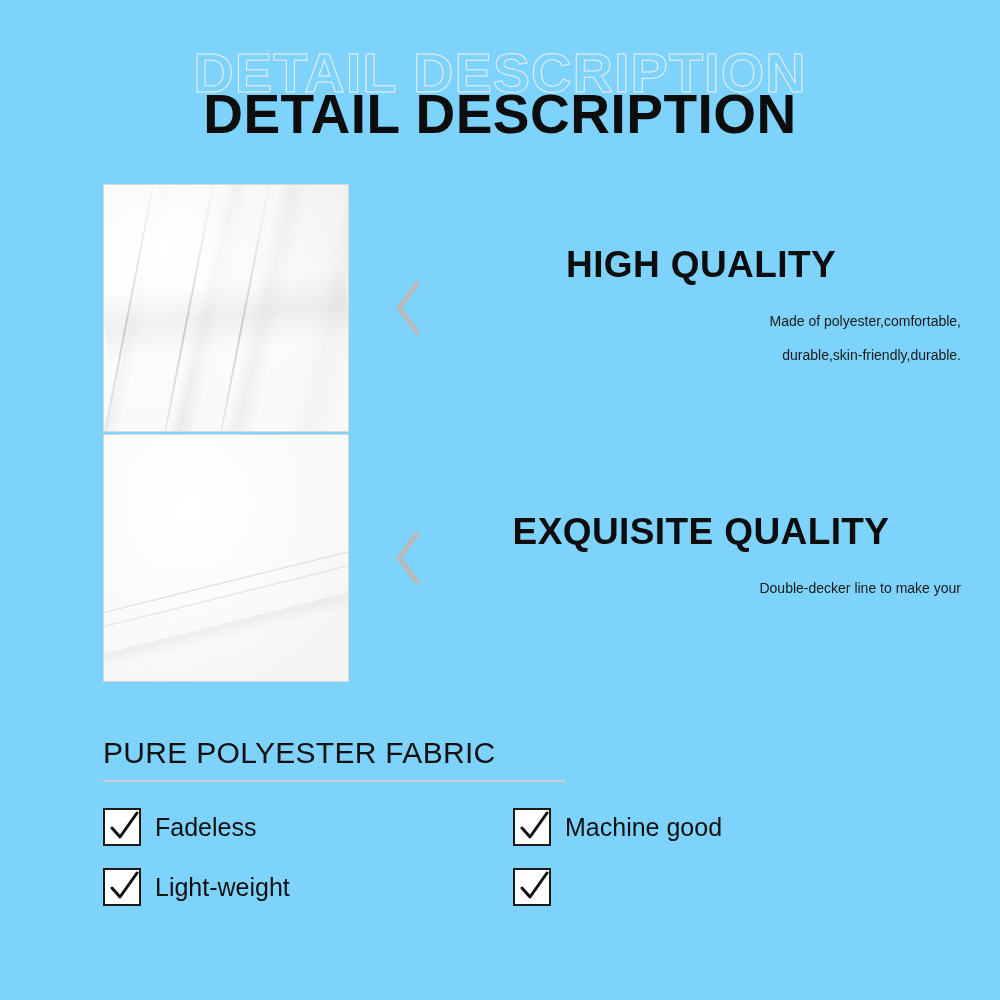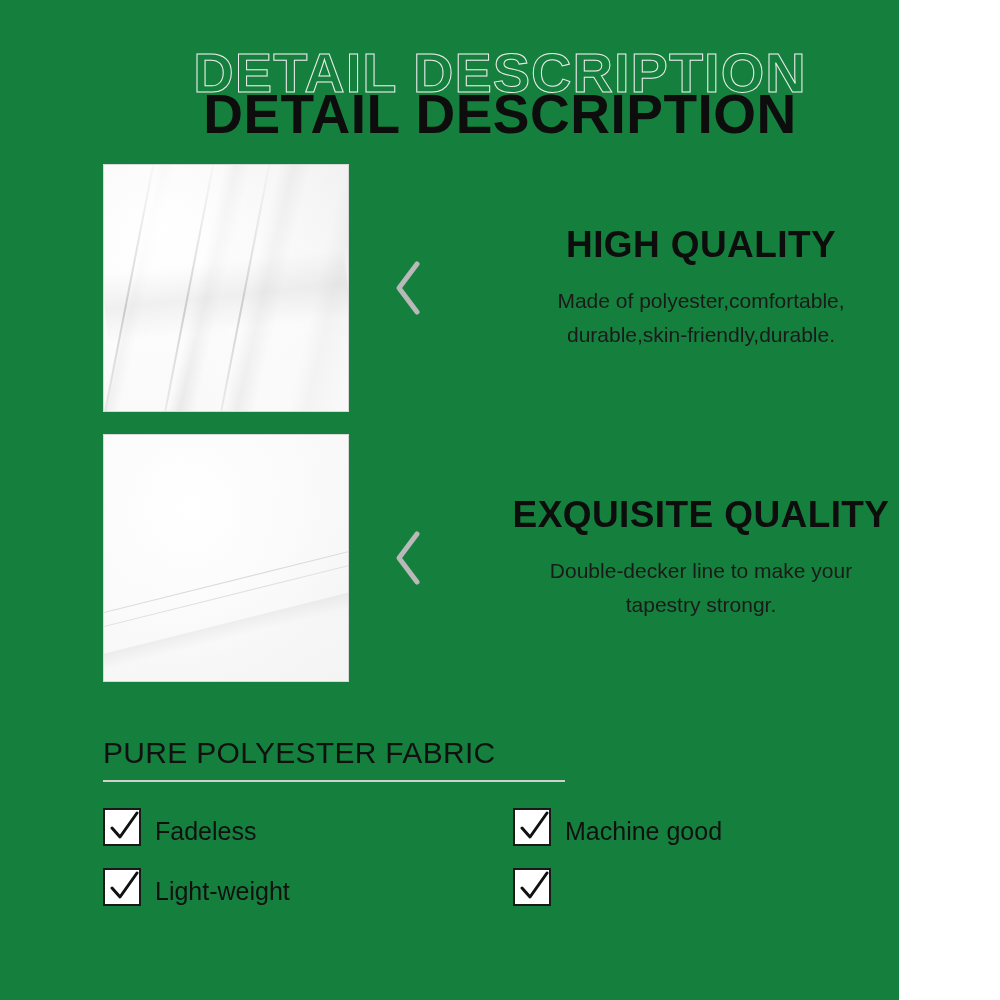--- a/index.html
+++ b/index.html
@@ -11,23 +11,23 @@
     width: 1000px;
     height: 1000px;
     font-family: "Liberation Sans", sans-serif;
     color: #111111;
     position: relative;
     overflow: hidden;
   }
 
   .page {
     position: relative;
-    width: 899px;
+    width: 1000px;
     height: 1000px;
-    background: #15803d;
+    background: #7dd3fc;
     text-decoration: underline;
   }
 
   
   .header-block {
     position: absolute;
     top: 34px;
     left: 0;
     width: 1000px;
     height: 110px;
@@ -56,21 +56,21 @@
     color: #0d0d0d;
     white-space: nowrap;
   }
 
   
   .feature {
     position: absolute;
     display: flex;
     align-items: center;
   }
-  .feature-1 { top: 164px; left: 103px; }
+  .feature-1 { top: 184px; left: 103px; }
   .feature-2 { top: 434px; left: 103px; }
 
   .photo {
     width: 246px;
     height: 248px;
     border: 1px solid #d8d8d8;
     box-sizing: border-box;
     position: relative;
     overflow: hidden;
     flex: 0 0 auto;
@@ -171,24 +171,25 @@
   }
   .feature-head {
     font-size: 37px;
     font-weight: 700;
     letter-spacing: 0.4px;
     color: #0d0d0d;
     margin-bottom: 18px;
     white-space: nowrap;
   }
   .feature-body {
-    font-size: 21px;
+    font-size: 14px;
     line-height: 34px;
     color: #1a1a1a;
     font-weight: 400;
+    text-align: right;
   }
   .feature-body span { display: block; }
 
   
   .bottom {
     position: absolute;
     top: 736px;
     left: 103px;
     width: 800px;
   }
@@ -206,21 +207,21 @@
     margin-top: 2px;
   }
   .check-grid {
     margin-top: 26px;
     display: grid;
     grid-template-columns: 410px 410px;
     grid-row-gap: 22px;
   }
   .check-item {
     display: flex;
-    align-items: flex-end;
+    align-items: center;
   }
   .checkbox {
     width: 38px;
     height: 38px;
     border: 2px solid #1a1a1a;
     box-sizing: border-box;
     position: relative;
     flex: 0 0 auto;
     margin-right: 14px;
     background: #ffffff;
@@ -278,21 +279,20 @@
     </div>
     <div class="arrow">
       <svg width="30" height="56" viewBox="0 0 30 56" fill="none" xmlns="http://www.w3.org/2000/svg">
         <path d="M24 4 L6 28 L24 52" stroke="#b9b9b9" stroke-width="5" stroke-linecap="round" stroke-linejoin="round"></path>
       </svg>
     </div>
     <div class="feature-text">
       <div class="feature-head">EXQUISITE QUALITY</div>
       <div class="feature-body">
         <span>Double-decker line to make your</span>
-        <span>tapestry strongr.</span>
       </div>
     </div>
   </div>
 
   <div class="bottom">
     <div class="bottom-title">PURE POLYESTER FABRIC</div>
     <div class="bottom-rule"></div>
 
     <div class="check-grid">
 

